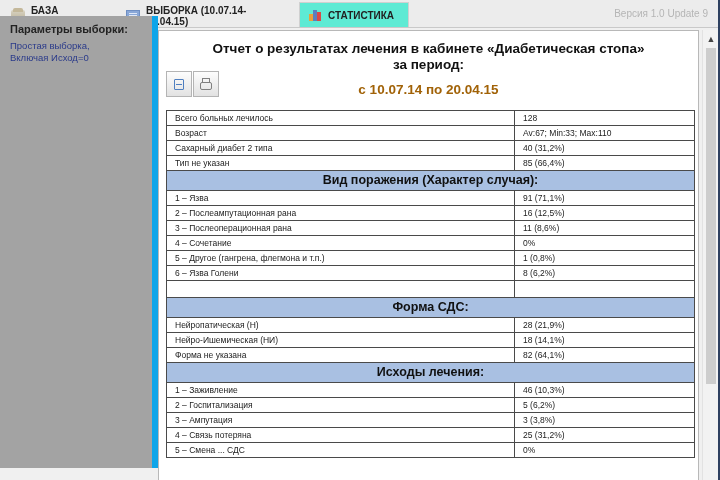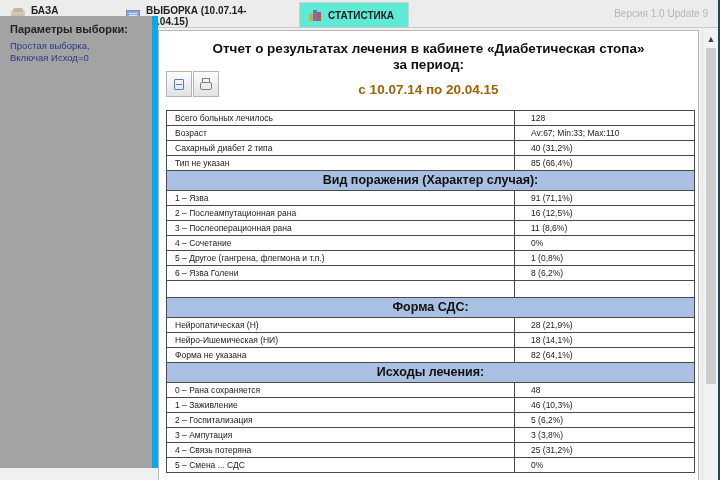--- a/index.html
+++ b/index.html
@@ -34,21 +34,21 @@
   .rep-period { position:absolute; left:0; width:100%; text-align:center; font-size:13.5px; font-weight:bold; color:#a16207; }
   .tool-btn { position:absolute; top:40px; width:26px; height:26px; background:linear-gradient(#fdfdfd,#e2e2e2); border:1px solid #b4b4b4; box-sizing:border-box; cursor:pointer; display:flex; align-items:center; justify-content:center; }
   .save-glyph { width:10px; height:11px; border:1.5px solid #4f7fc0; box-sizing:border-box; border-radius:1px; position:relative; }
   .save-glyph::before { content:""; position:absolute; left:1px; right:1px; top:4px; height:1.5px; background:#4f7fc0; }
   .print-glyph { width:12px; height:8px; border:1.5px solid #808080; box-sizing:border-box; border-radius:2px; position:relative; margin-top:3px; }
   .print-glyph::before { content:""; position:absolute; left:1px; top:-5px; width:6px; height:4px; border:1.5px solid #808080; border-bottom:none; }
 
   
   table.stats { position:absolute; left:7px; top:79px; width:528px; border-collapse:collapse; table-layout:fixed; }
   table.stats td { border:1px solid #4a4a4a; font-size:8.5px; color:#222; padding:0 0 0 8px; height:14px; line-height:14px; white-space:nowrap; overflow:hidden; }
-  table.stats td.val { padding-left:16px; }
+  table.stats td.val { padding-left:8px; }
   table.stats tr.section td { background:#a9c0e2; text-align:center; font-weight:bold; font-size:12.5px; color:#111; height:19px; line-height:19px; padding:0;margin-left:20px; }
   table.stats tr.spacer td { height:16px; }
 
   
   .vscroll { position:absolute; left:702px; top:30px; width:16px; height:450px; background:#f2f2f2; border-left:1px solid #e2e2e2; }
   .vscroll .up { position:absolute; top:2px; left:0; width:16px; height:14px; font-size:9px; text-align:center; line-height:14px; color:#444; cursor:pointer; }
   .vscroll .thumb { position:absolute; top:18px; left:3px; width:10px; height:336px; background:#cdcdcd; cursor:pointer; }
   .rightedge { position:absolute; left:718px; top:0; width:2px; height:480px; background:#2e4060; }
 </style>
 </head>
@@ -160,24 +160,20 @@
         </tr>
       <tr>
           <td>Форма не указана</td>
           <td class="val">82 (64,1%)</td>
         </tr>
 
       <tr class="section">
           <td colspan="2">Исходы лечения:</td>
         </tr>
       <tr>
-          <td>0 – Рана сохраняется</td>
-          <td class="val">48</td>
-        </tr>
-      <tr>
           <td>1 – Заживление</td>
           <td class="val">46 (10,3%)</td>
         </tr>
       <tr>
           <td>2 – Госпитализация</td>
           <td class="val">5 (6,2%)</td>
         </tr>
       <tr>
           <td>3 – Ампутация</td>
           <td class="val">3 (3,8%)</td>

